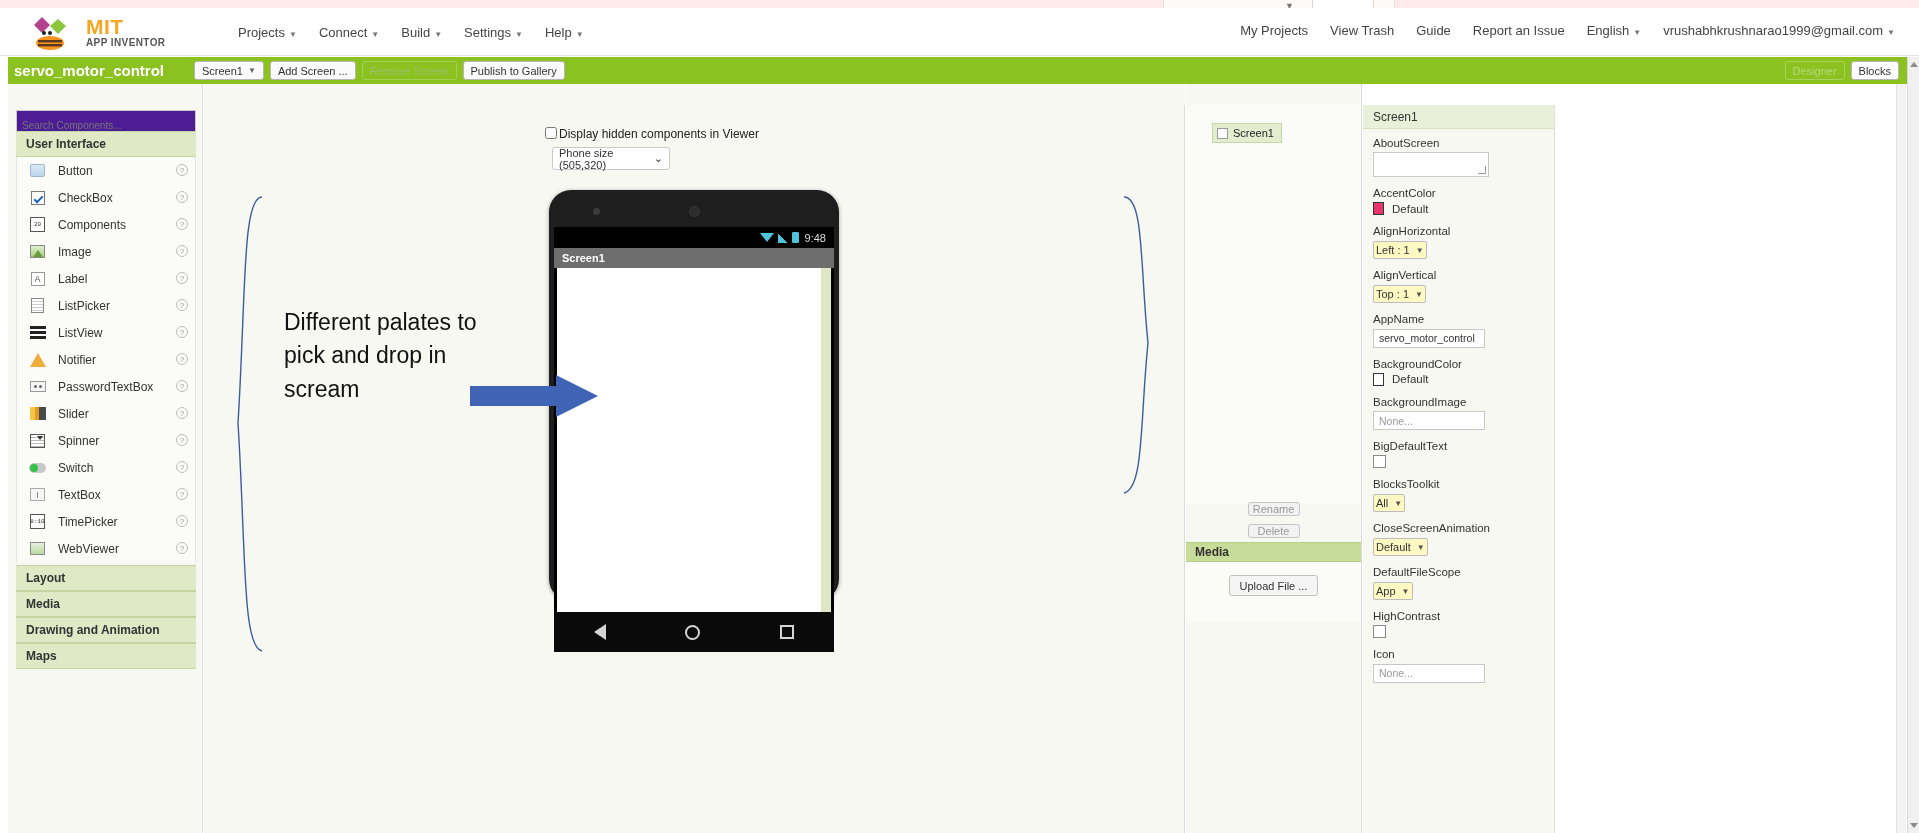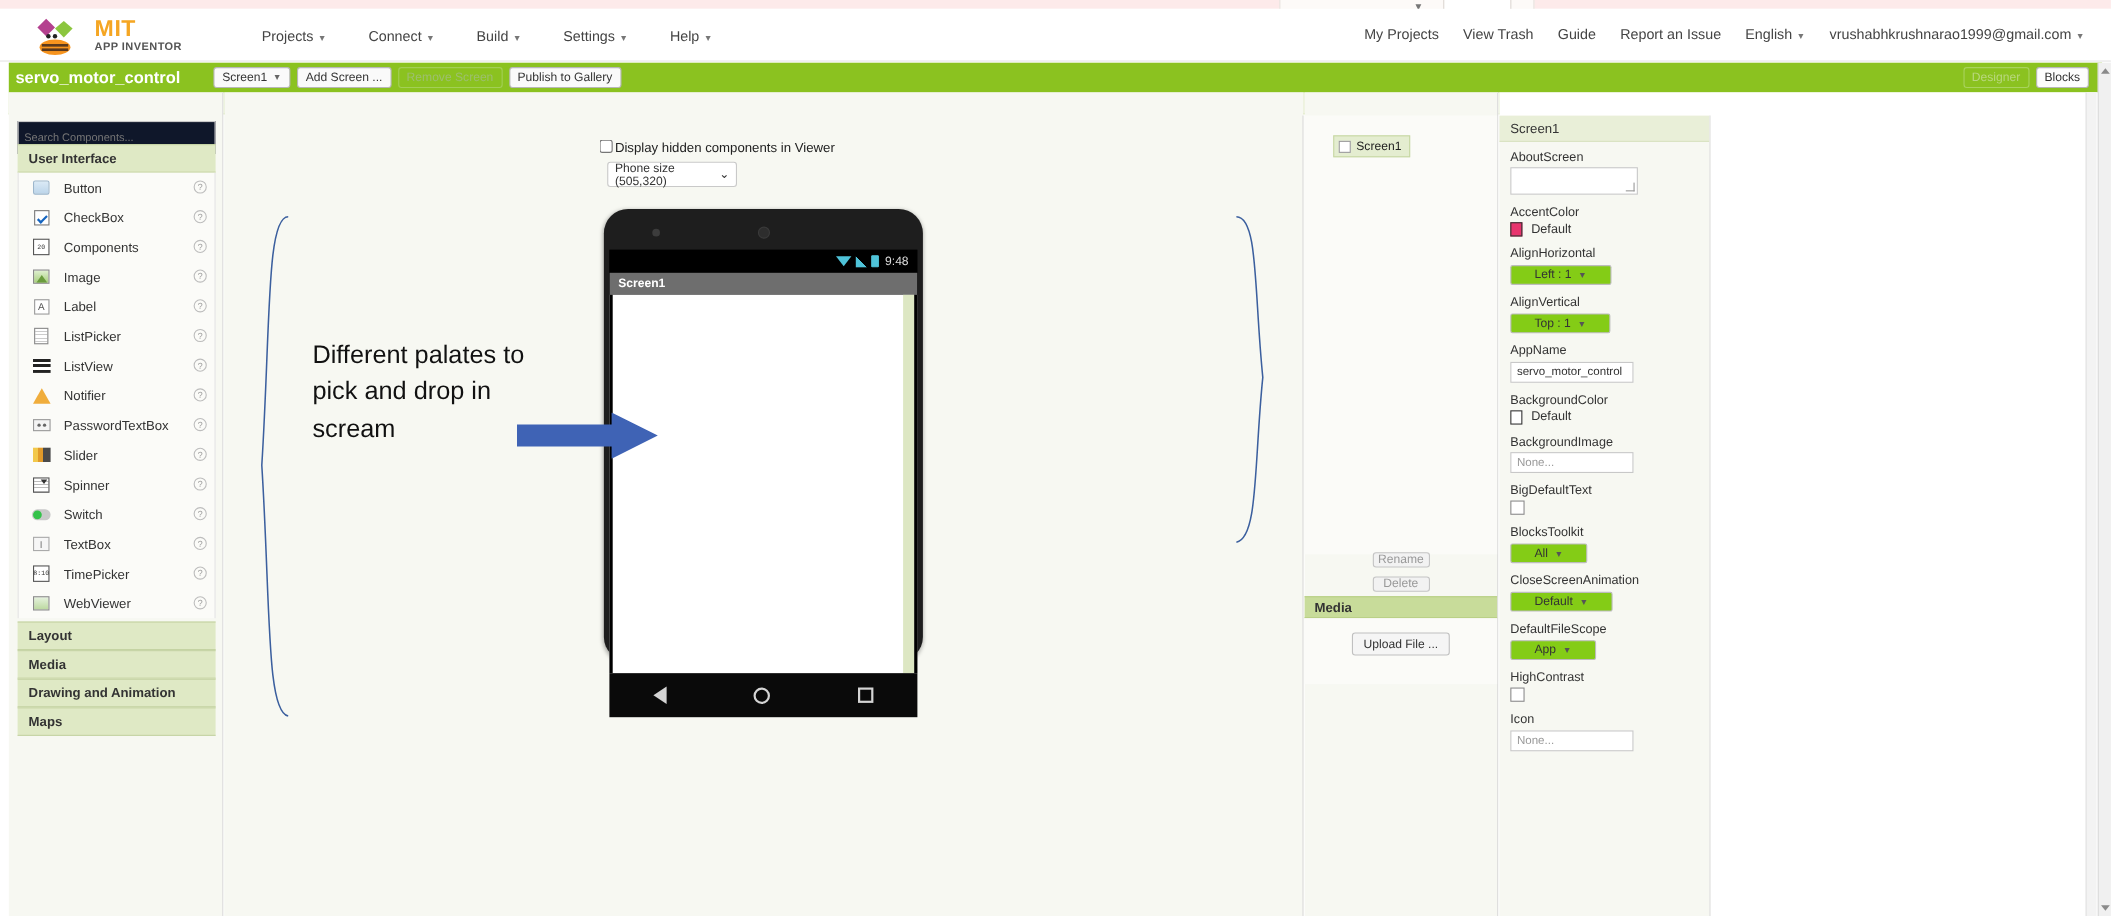--- a/index.html
+++ b/index.html
@@ -52,21 +52,21 @@
   }
   .logo-text-ai {
     position: absolute; left: 58px; top: 24px;
     font-size: 10px; font-weight: bold; color: #555;
     letter-spacing: 0.4px;
   }
 
   .nav-left {
     position: absolute; left: 238px; top: 0;
     height: 48px;
-    display: flex; align-items: center; gap: 38px;
+    display: flex; align-items: center; gap: 22px;
   }
   .nav-item {
     font-size: 13px; color: #444;
     cursor: pointer; white-space: nowrap;
   }
   .nav-item .caret { font-size: 8px; color: #777; margin-left: 4px; }
 
   .nav-right {
     position: absolute; right: 24px; top: 0;
     height: 44px;
@@ -124,21 +124,21 @@
   .palette-head { left: 8px; top: 84px; width: 195px; }
   .search-wrap {
     position: absolute; left: 8px; top: 26px;
     width: 180px; height: 17px;
   }
   .search-input {
     width: 100%; height: 30px;
     border: 1px solid #c9c9c9;
     font-size: 10px; color: #888;
     padding: 0 5px;
-    background: #0f172a;
+    background: #4c1d95;
     font-family: "Liberation Sans", sans-serif;
   }
   .pal-section {
     position: absolute; left: 8px;
     width: 180px; height: 26px;
     background: #dfe9c5;
     border-top: 1px solid #c5d3a3;
     border-bottom: 1px solid #c5d3a3;
     font-size: 12px; font-weight: bold; color: #333;
     display: flex; align-items: center; padding-left: 10px;
@@ -417,22 +417,22 @@
     width: 7px; height: 7px;
     border-right: 1px solid #999; border-bottom: 1px solid #999;
   }
   .prop-color { display: flex; align-items: center; gap: 8px; }
   .swatch { width: 11px; height: 13px; border: 1px solid #333; }
   .swatch.accent { background: #e8336d; }
   .swatch.bgdefault { background: #ffffff; }
   .prop-color span { font-size: 11.5px; color: #333; }
   .prop-select {
     height: 18px; display: inline-flex; align-items: center;
-    border: 1px solid #bcbcbc; background: #84cc16; border-radius: 2px;
-    font-size: 11px; color: #333; padding: 0 21px;
+    border: 1px solid #bcbcbc; background: #fef9c3; border-radius: 2px;
+    font-size: 11px; color: #333; padding: 0 2px;
     cursor: pointer;
   }
   .prop-select .caret { font-size: 8px; margin-left: 6px; color: #555; }
   .prop-input {
     width: 112px; height: 19px;
     border: 1px solid #c8c8c8; background: #fff;
     font-size: 10.5px; color: #333;
     padding: 0 5px;
     font-family: "Liberation Sans", sans-serif;
   }

